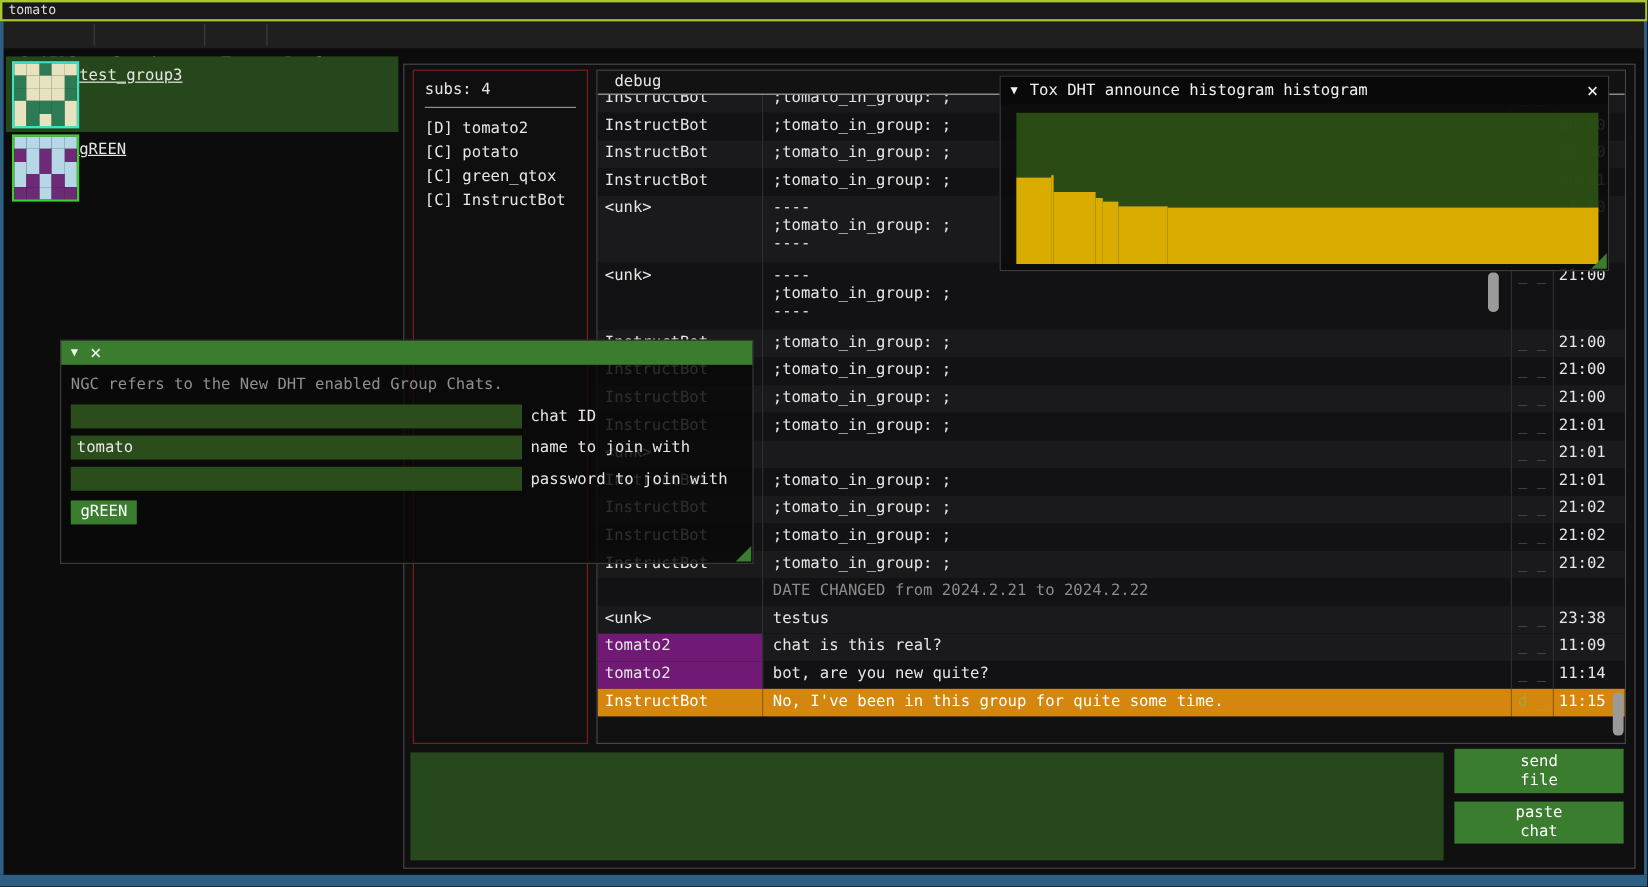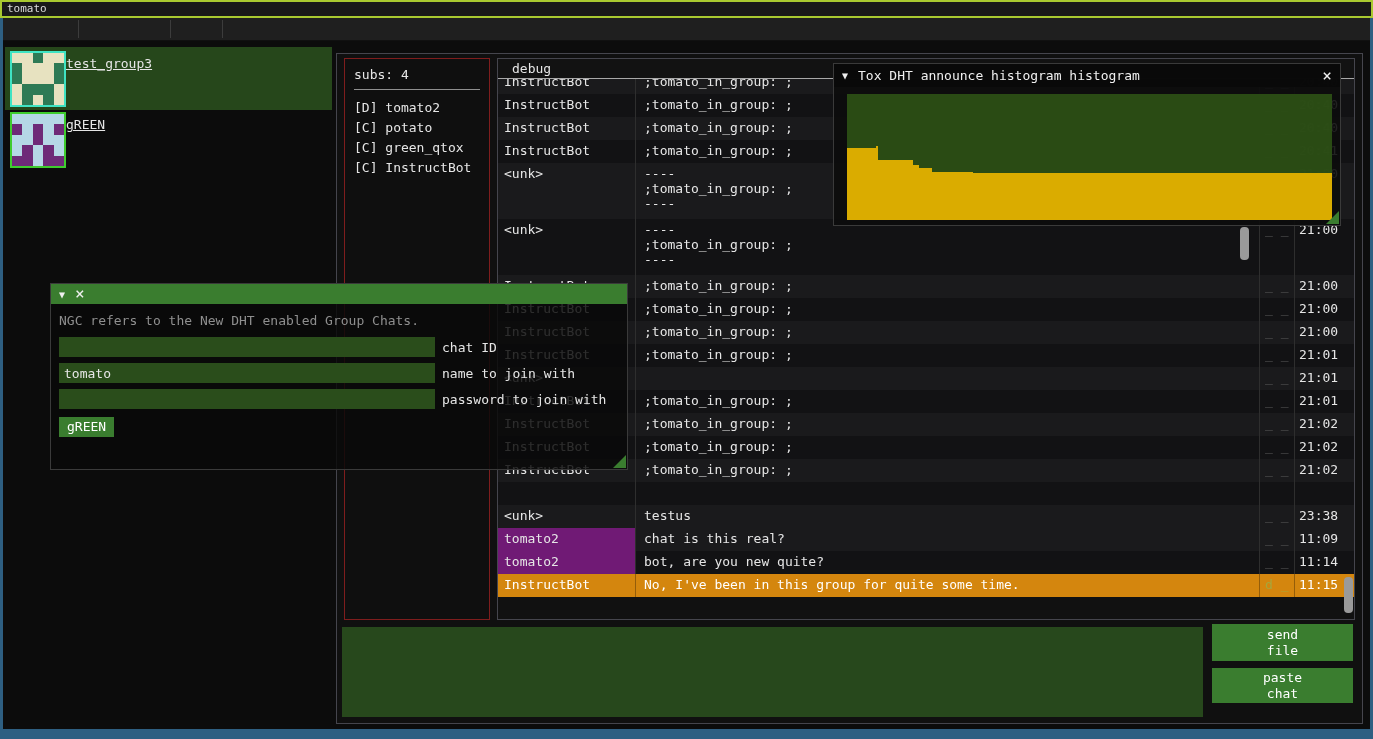--- a/index.html
+++ b/index.html
@@ -278,20 +278,21 @@
           <div class="cell c-time">21:02</div>
         </div>
         <div class="crow stripe-a" style="height: 23px;">
           <div class="cell c-name">InstructBot</div>
           <div class="cell c-msg">;tomato_in_group: ;</div>
           <div class="cell c-flags">_ _</div>
           <div class="cell c-time">21:02</div>
         </div>
         <div class="crow stripe-b" style="height: 23px;">
           <div class="cell c-name"></div>
+          <div class="cell c-msg daterow-text">DATE CHANGED from 2024.2.21 to 2024.2.22</div>
           <div class="cell c-flags"></div>
           <div class="cell c-time"></div>
         </div>
         <div class="crow stripe-a" style="height: 23px;">
           <div class="cell c-name">&lt;unk&gt;</div>
           <div class="cell c-msg">testus</div>
           <div class="cell c-flags">_ _</div>
           <div class="cell c-time">23:38</div>
         </div>
         <div class="crow stripe-a" style="height: 23px;">

